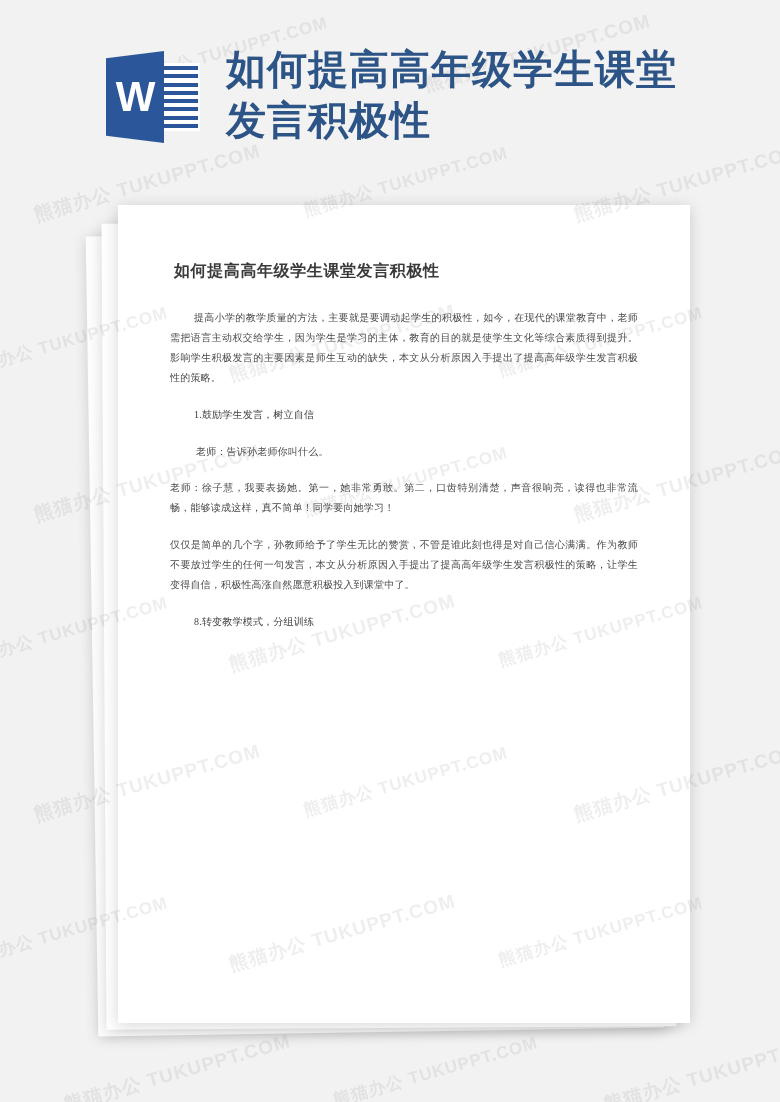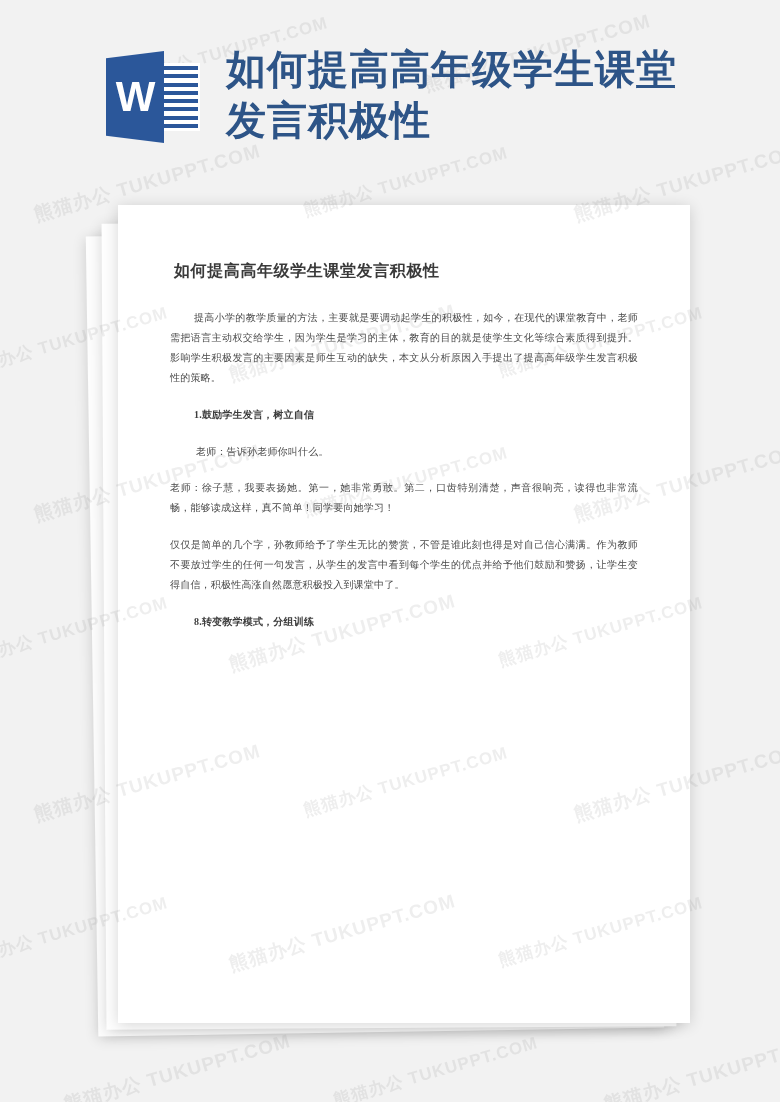--- a/index.html
+++ b/index.html
@@ -161,21 +161,21 @@
   .para {
     font-size: 10px;
     line-height: 2.0;
     color: #4a4a4a;
     text-align: justify;
     margin: 16px 0 17px 0;
     letter-spacing: 0.2px;
     font-family: "Liberation Serif", "DejaVu Serif", serif;
   }
   .para.heading {
-    font-weight: bold;
+    font-weight: normal;
     color: #3d3d3d;
     text-indent: 24px;
     margin-bottom: 17px;
   }
   .para.indent {
     text-indent: 24px;
   }
   .para.dialog {
     margin-left: 26px;
     margin-bottom: 10px;
@@ -233,21 +233,21 @@
   <div class="sheet" id="sheet-back1"></div>
 
   <div class="sheet" id="sheet-front">
     <div id="doc-body">
       <div id="doc-title">如何提高高年级学生课堂发言积极性</div>
       <div id="doc-paragraphs">
           <p class="para indent">提高小学的教学质量的方法，主要就是要调动起学生的积极性，如今，在现代的课堂教育中，老师需把语言主动权交给学生，因为学生是学习的主体，教育的目的就是使学生文化等综合素质得到提升。影响学生积极发言的主要因素是师生互动的缺失，本文从分析原因入手提出了提高高年级学生发言积极性的策略。</p>
           <p class="para heading">1.鼓励学生发言，树立自信</p>
           <p class="para dialog">老师：告诉孙老师你叫什么。</p>
           <p class="para">老师：徐子慧，我要表扬她。第一，她非常勇敢。第二，口齿特别清楚，声音很响亮，读得也非常流畅，能够读成这样，真不简单！同学要向她学习！</p>
-          <p class="para">仅仅是简单的几个字，孙教师给予了学生无比的赞赏，不管是谁此刻也得是对自己信心满满。作为教师不要放过学生的任何一句发言，从学生的发言中看到每个学生的优点并给予他们鼓励和赞扬，让学生变得自信，积极性高涨自然愿意积极投入到课堂中了。</p>
+          <p class="para">仅仅是简单的几个字，孙教师给予了学生无比的赞赏，不管是谁此刻也得是对自己信心满满。作为教师不要放过学生的任何一句发言，本文从分析原因入手提出了提高高年级学生发言积极性的策略，让学生变得自信，积极性高涨自然愿意积极投入到课堂中了。</p>
           <p class="para heading">8.转变教学模式，分组训练</p>
         </div>
     </div>
   </div>
 
   <div id="watermarks">
       <div class="wm" style="left: 30px; top: 170px;">熊猫办公 TUKUPPT.COM</div>
       <div class="wm small" style="left: 300px; top: 170px;">熊猫办公 TUKUPPT.COM</div>
       <div class="wm" style="left: 570px; top: 170px;">熊猫办公 TUKUPPT.COM</div>
       <div class="wm small" style="left: -40px; top: 330px;">熊猫办公 TUKUPPT.COM</div>

